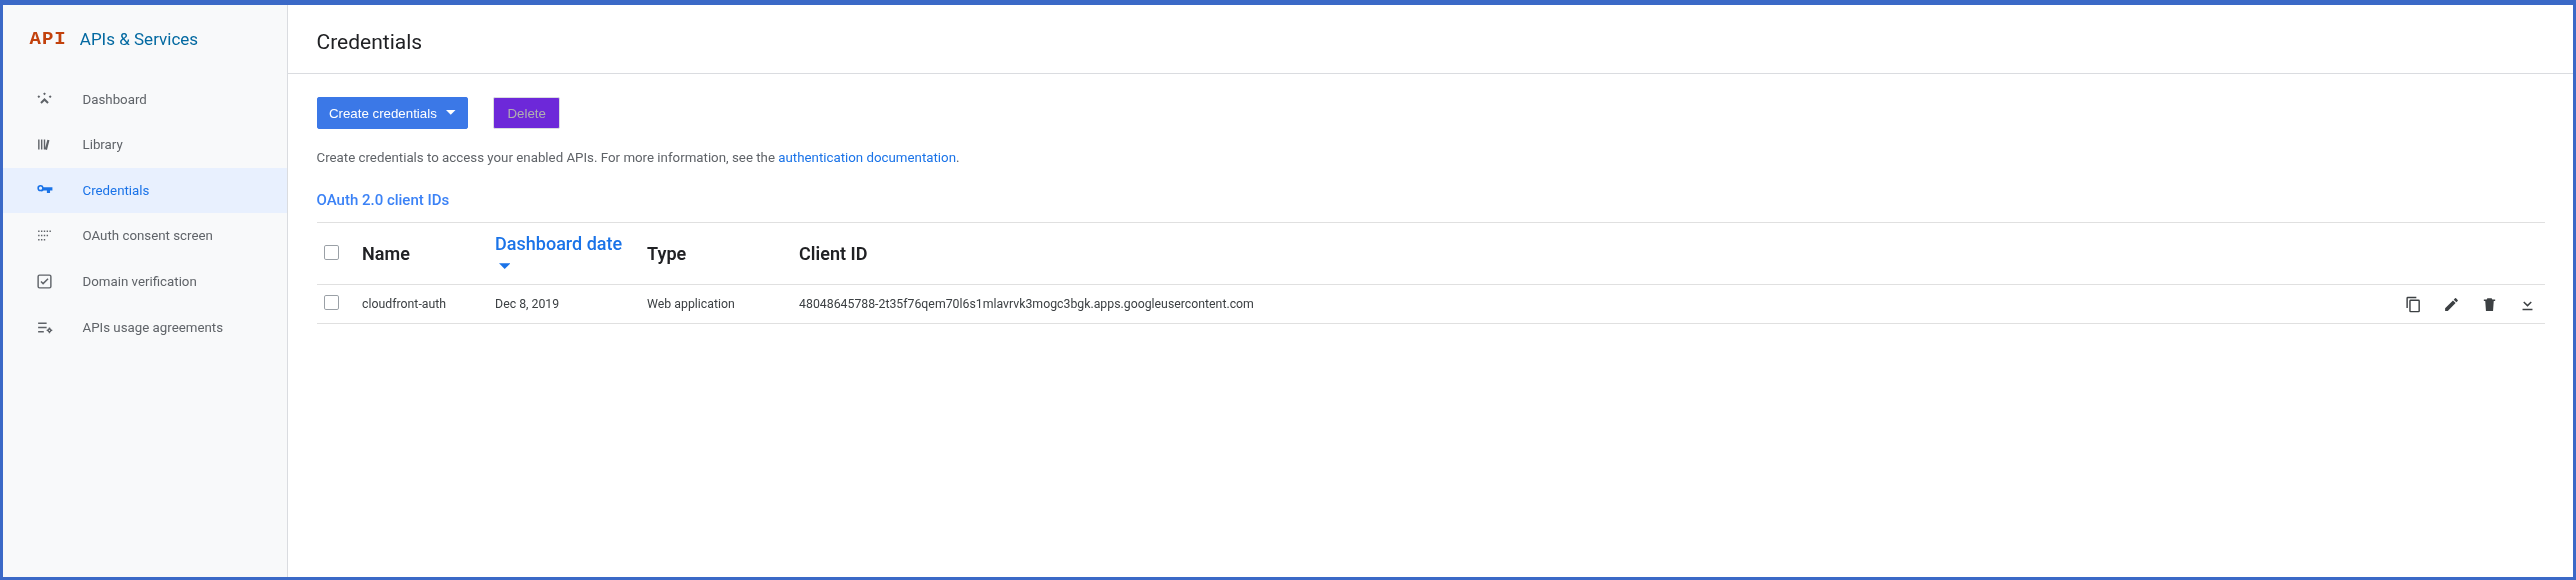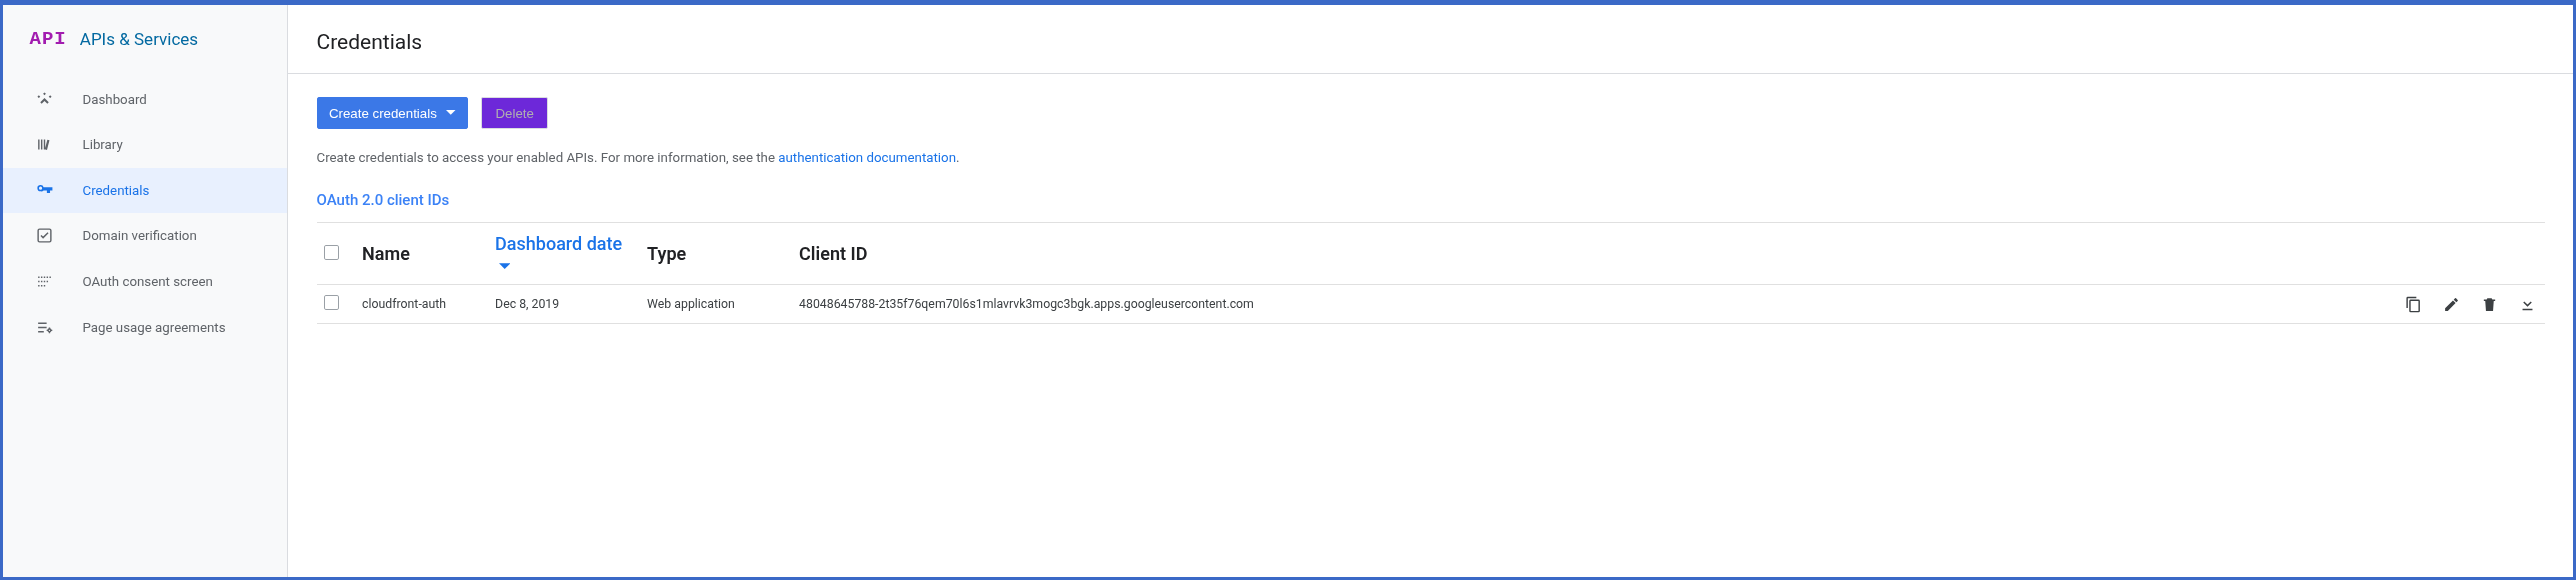--- a/index.html
+++ b/index.html
@@ -28,21 +28,21 @@
     display: flex;
     align-items: center;
     gap: 13.3px;
     padding: 17px 26.6px 21px 26.6px;
   }
   .api-logo {
     font-family: 'Courier New', monospace;
     font-weight: 700;
     font-size: 19px;
     letter-spacing: 0.9px;
-    color: #a21caf;
+    color: #c2410c;
   }
   .sidebar-title {
     font-size: 17px;
     color: #0369a1;
     font-weight: 400;
   }
   .nav { padding-top: 5.7px; }
   .nav-item {
     display: flex;
     align-items: center;
@@ -73,21 +73,21 @@
   .main-header {
     padding: 25px 28.5px 19px 28.5px;
     border-bottom: 0.9px solid #dadce0;
   }
   .main-title {
     font-size: 21px;
     font-weight: 400;
     color: #202124;
   }
   .content { padding: 23px 28.5px; }
-  .action-row { display: flex; align-items: center; gap: 13px; margin-bottom: 21px; }
+  .action-row { display: flex; align-items: center; gap: 25px; margin-bottom: 21px; }
   .btn-primary {
     background: #3b78e7;
     color: #fff;
     border: 0.9px solid #3b78e7;
     padding: 7.6px 11.4px;
     font-size: 13.3px;
     border-radius: 1.9px;
     display: flex;
     align-items: center;
     gap: 9.5px;
@@ -176,45 +176,45 @@
           <svg width="19" height="19" viewBox="0 0 24 24" fill="currentColor">
               <path d="M7 13a4 4 0 1 1 3.87-5H22v4h-3v3h-4v-3h-4.13A4 4 0 0 1 7 13zm0-2a2 2 0 1 0 0-4 2 2 0 0 0 0 4z"></path>
             </svg>
         </span>
         <span class="nav-label">Credentials</span>
       </div>
 
       <div class="nav-item">
         <span class="icon-slot">
           <svg width="17" height="17" viewBox="0 0 24 24" fill="none" stroke="currentColor" stroke-width="2">
+              <path d="M3 6h18M3 12h14M3 18h10" stroke-dasharray="2 2"></path>
+            </svg>
+        </span>
+        <span class="nav-label">OAuth consent screen</span>
+      </div>
+
+      <div class="nav-item">
+        <span class="icon-slot">
+          <svg width="17" height="17" viewBox="0 0 24 24" fill="none" stroke="currentColor" stroke-width="2">
               <rect x="3" y="3" width="18" height="18" rx="2"></rect>
               <path d="M7 12l3 3 7-7"></path>
             </svg>
         </span>
         <span class="nav-label">Domain verification</span>
-      </div>
-
-      <div class="nav-item">
-        <span class="icon-slot">
-          <svg width="17" height="17" viewBox="0 0 24 24" fill="none" stroke="currentColor" stroke-width="2">
-              <path d="M3 6h18M3 12h14M3 18h10" stroke-dasharray="2 2"></path>
-            </svg>
-        </span>
-        <span class="nav-label">OAuth consent screen</span>
       </div>
 
       <div class="nav-item">
         <span class="icon-slot">
           <svg width="17" height="17" viewBox="0 0 24 24" fill="none" stroke="currentColor" stroke-width="2">
               <path d="M3 6h12M3 12h12M3 18h8"></path>
               <circle cx="19" cy="16" r="2"></circle>
               <path d="M19 18v2m0-6v-2m2 4h2m-6 0h-2"></path>
             </svg>
         </span>
-        <span class="nav-label">Page usage agreements</span>
+        <span class="nav-label">APIs usage agreements</span>
       </div>
 
     </nav>
   </aside>
 
   <main class="main">
     <div class="main-header">
       <h1 class="main-title">Credentials</h1>
     </div>
 

